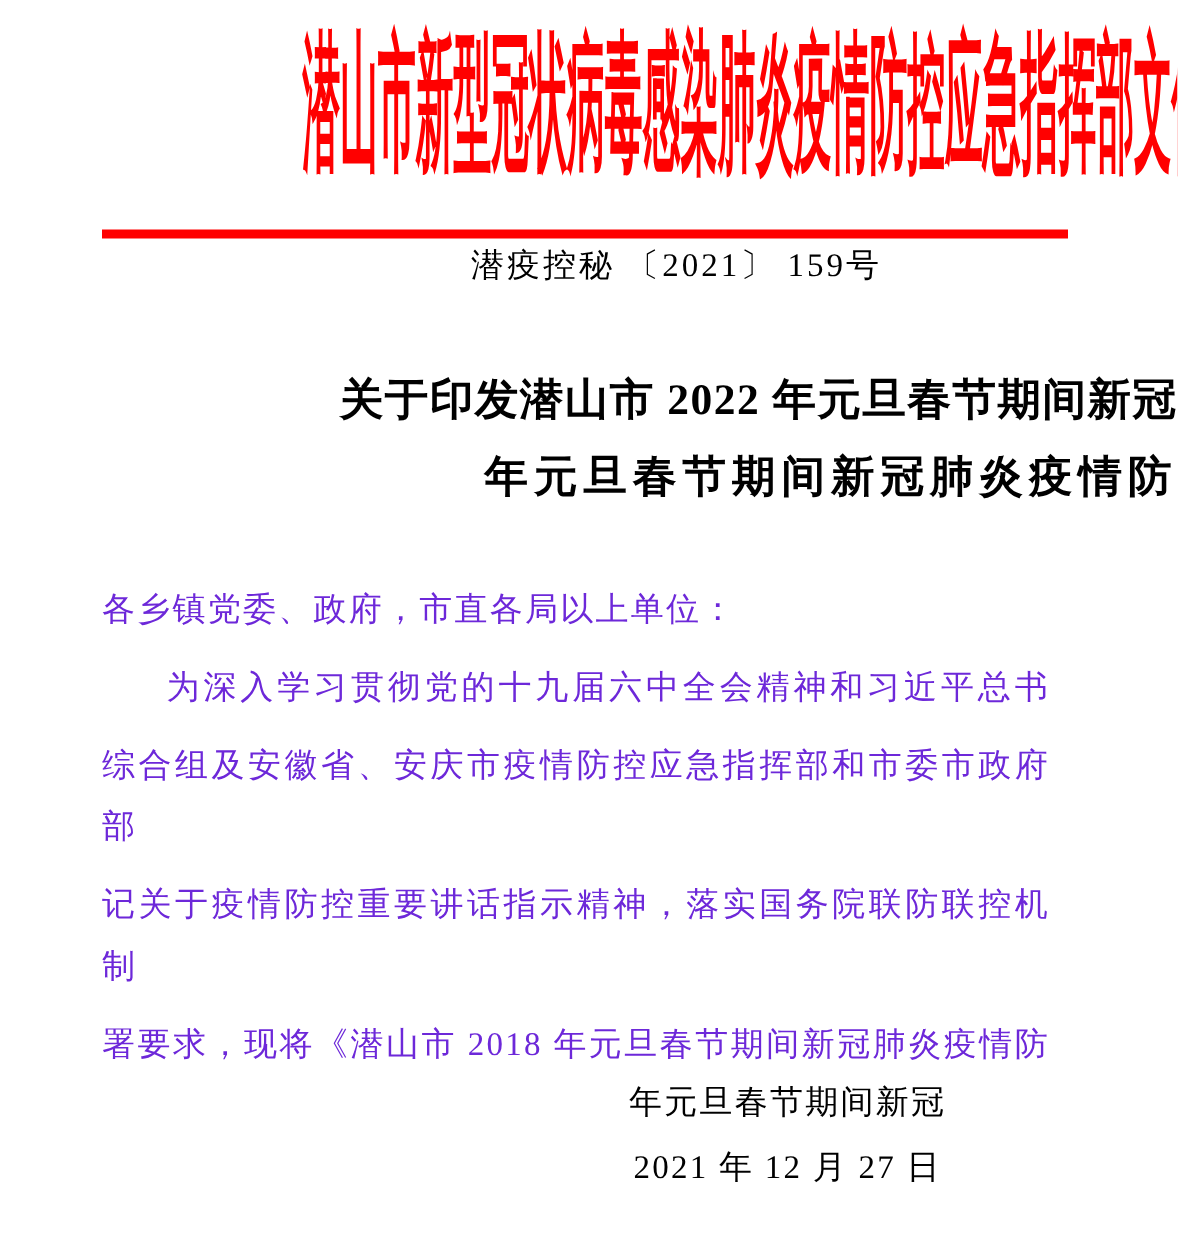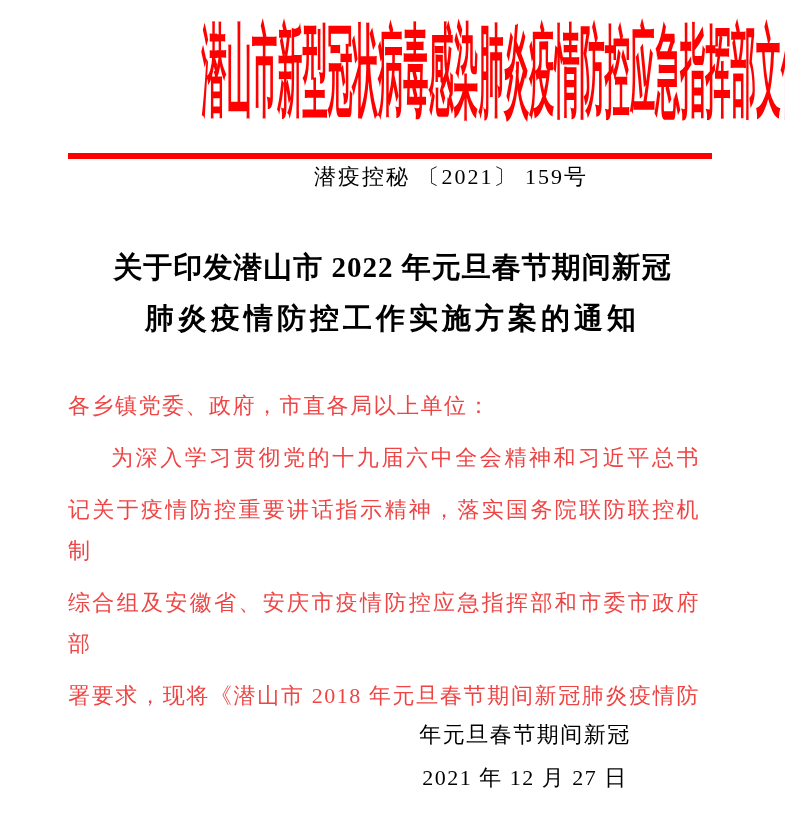--- a/index.html
+++ b/index.html
@@ -58,21 +58,21 @@
     letter-spacing: 2px;
     color: #000000;
   }
 
   
   .title-block {
     position: absolute;
     top: 242px;
     left: 0;
     width: 785px;
-    text-align: center;
+    text-align: right;
     font-weight: bold;
     color: #000000;
   }
   .title-line1 {
     font-size: 29px;
     line-height: 51px;
     letter-spacing: 1px;
   }
   .title-line2 {
     font-size: 29px;
@@ -82,21 +82,21 @@
 
   
   .body-block {
     position: absolute;
     top: 385px;
     left: 68px;
     width: 632px;
     font-size: 22px;
     line-height: 41px;
     letter-spacing: 1.5px;
-    color: #ef4444;
+    color: #6d28d9;
   }
   .body-line { white-space: nowrap; }
   .body-line.justify {
     white-space: normal;
     text-align: justify;
     text-align-last: justify;
     margin-top: 11px;
   }
   .body-line.indent { text-indent: 43px; }
 
@@ -121,28 +121,28 @@
   <div class="banner-wrap">
     <span class="banner-text">潜山市新型冠状病毒感染肺炎疫情防控应急指挥部文件</span>
   </div>
 
   <div class="red-rule"></div>
 
   <div class="doc-number">潜疫控秘 〔2021〕 159号</div>
 
   <div class="title-block">
     <div class="title-line1">关于印发潜山市 2022 年元旦春节期间新冠</div>
-    <div class="title-line2">肺炎疫情防控工作实施方案的通知</div>
+    <div class="title-line2">年元旦春节期间新冠肺炎疫情防</div>
   </div>
 
   <div class="body-block">
     <div class="body-line">各乡镇党委、政府，市直各局以上单位：</div>
     <div class="body-line justify indent">为深入学习贯彻党的十九届六中全会精神和习近平总书</div>
+    <div class="body-line justify">综合组及安徽省、安庆市疫情防控应急指挥部和市委市政府部</div>
     <div class="body-line justify">记关于疫情防控重要讲话指示精神，落实国务院联防联控机制</div>
-    <div class="body-line justify">综合组及安徽省、安庆市疫情防控应急指挥部和市委市政府部</div>
     <div class="body-line justify">署要求，现将《潜山市 2018 年元旦春节期间新冠肺炎疫情防</div>
   </div>
 
   <div class="signature-block">
     <div>年元旦春节期间新冠</div>
     <div>2021 年 12 月 27 日</div>
   </div>
 
 </div>
 

